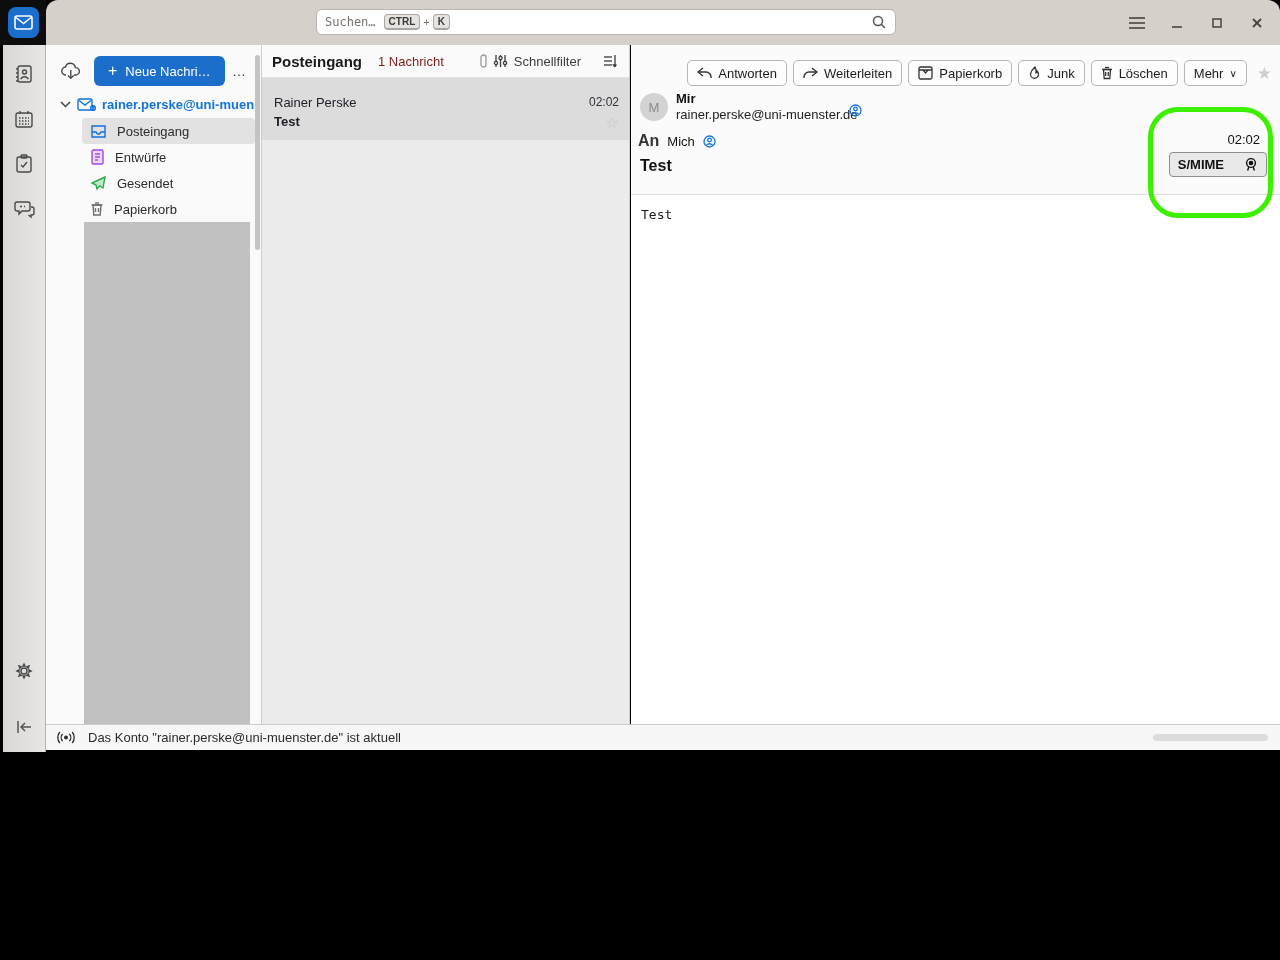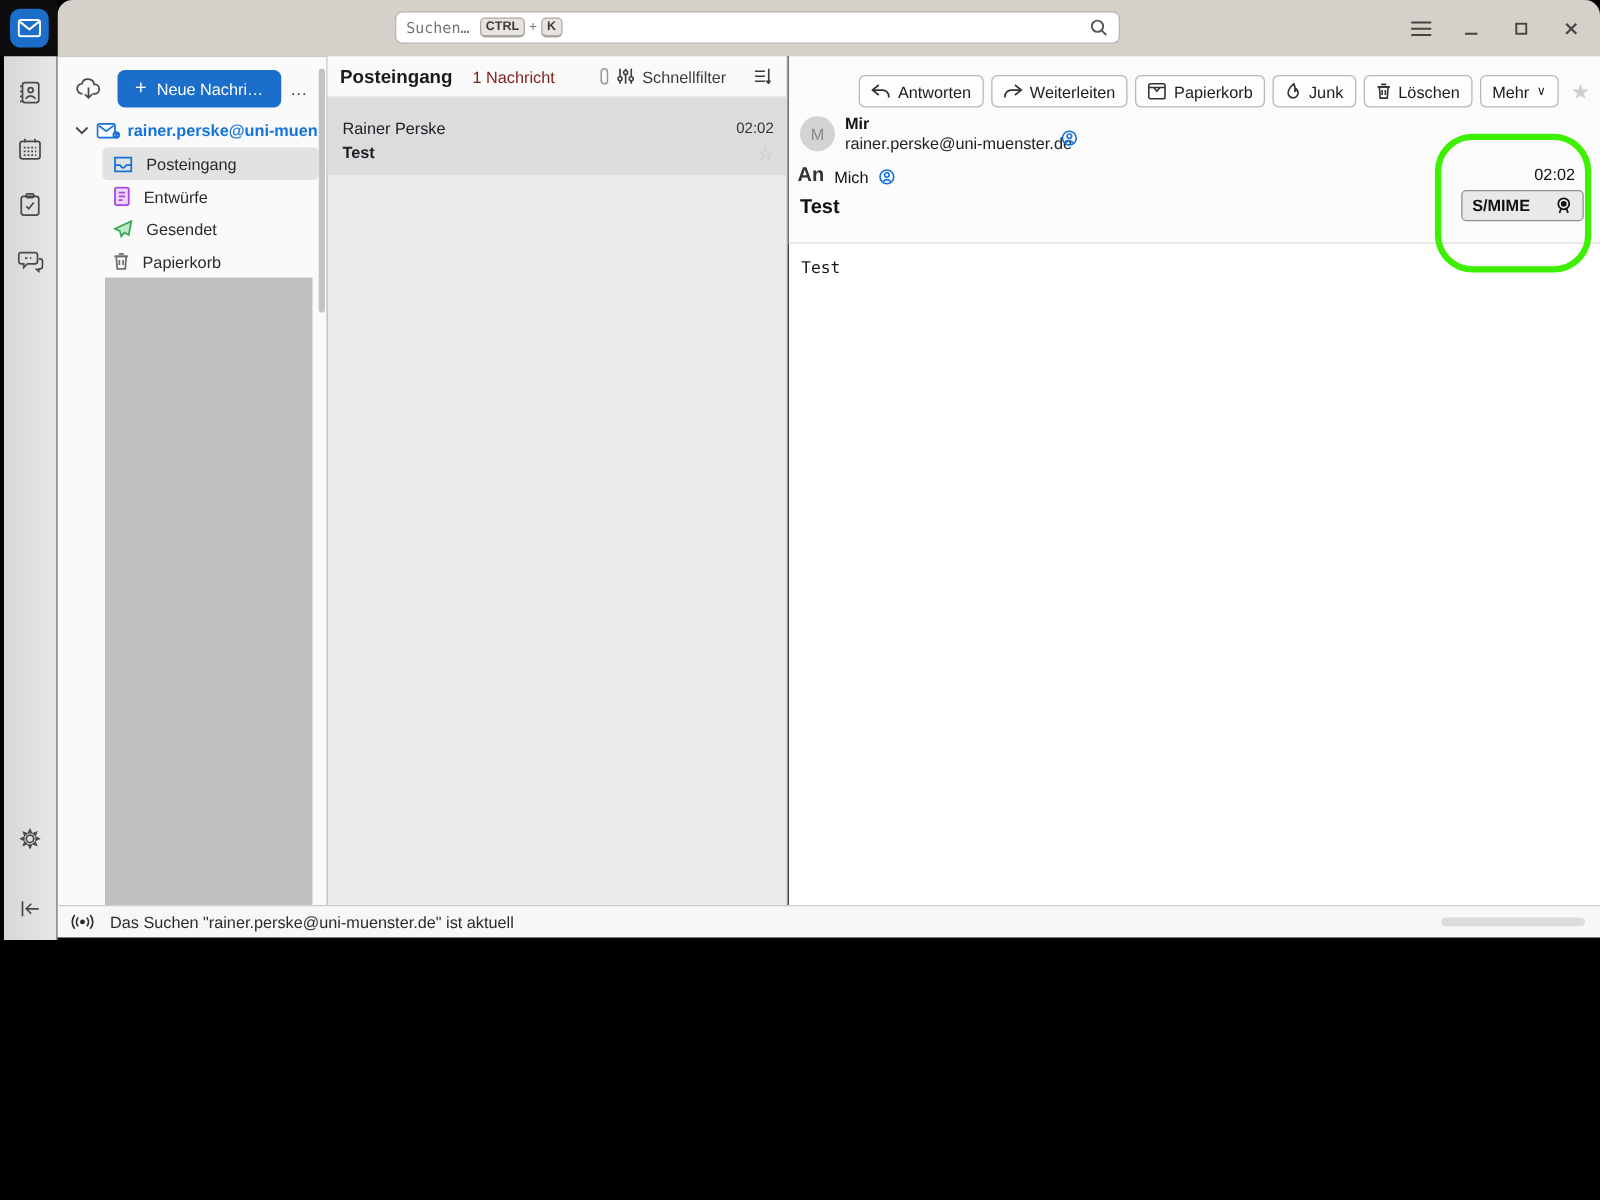--- a/index.html
+++ b/index.html
@@ -432,19 +432,19 @@
   <div class="annotation"></div>
 
   <div class="statusbar">
     <span>
       <svg width="20" height="13" viewBox="0 0 20 13" fill="none" stroke="#2b2b2b" stroke-width="1.3">
         <circle cx="10" cy="6.5" r="1.3" fill="#2b2b2b"></circle>
         <path d="M6.6 3 a5 5 0 0 0 0 7 M3.8 1 a8.5 8.5 0 0 0 0 11"></path>
         <path d="M13.4 3 a5 5 0 0 1 0 7 M16.2 1 a8.5 8.5 0 0 1 0 11"></path>
       </svg>
     </span>
-    <span>Das Suchen "rainer.perske@uni-muenster.de" ist aktuell</span>
+    <span>Das Konto "rainer.perske@uni-muenster.de" ist aktuell</span>
     <span class="progress">
       <span class="fill" style="width: 46%;"></span>
     </span>
   </div>
 
 </div>
 
 </body></html>

